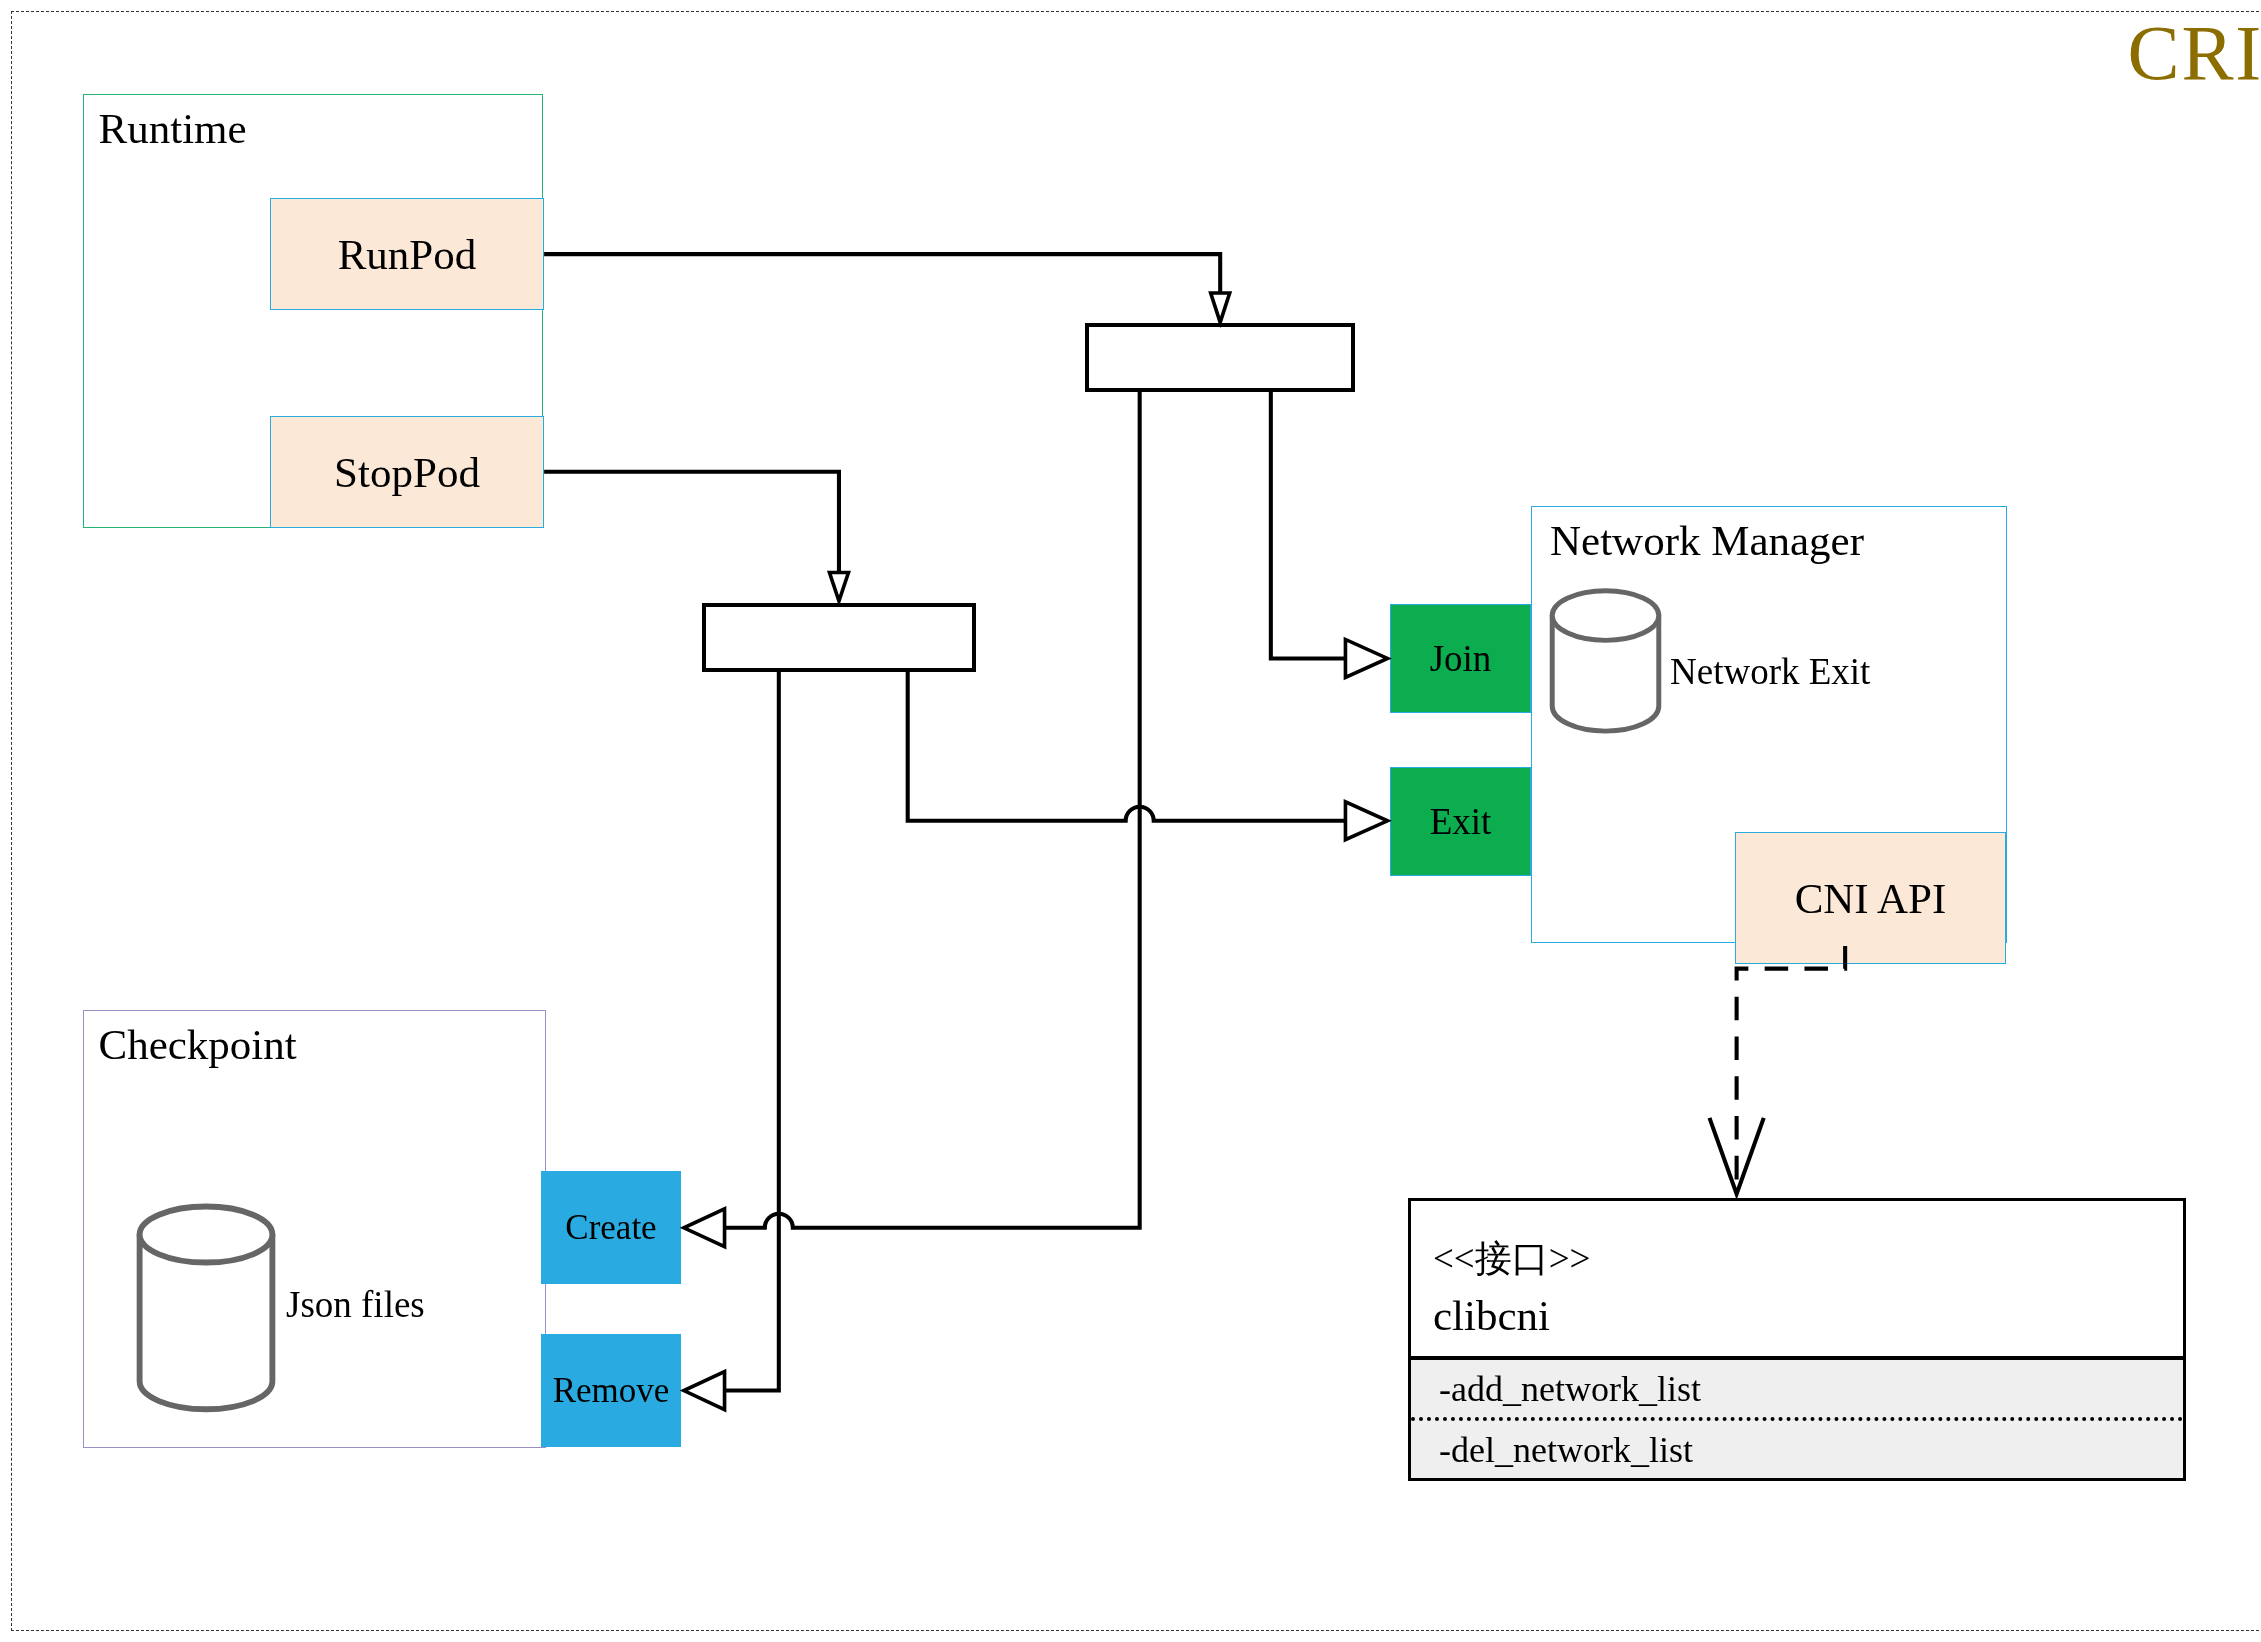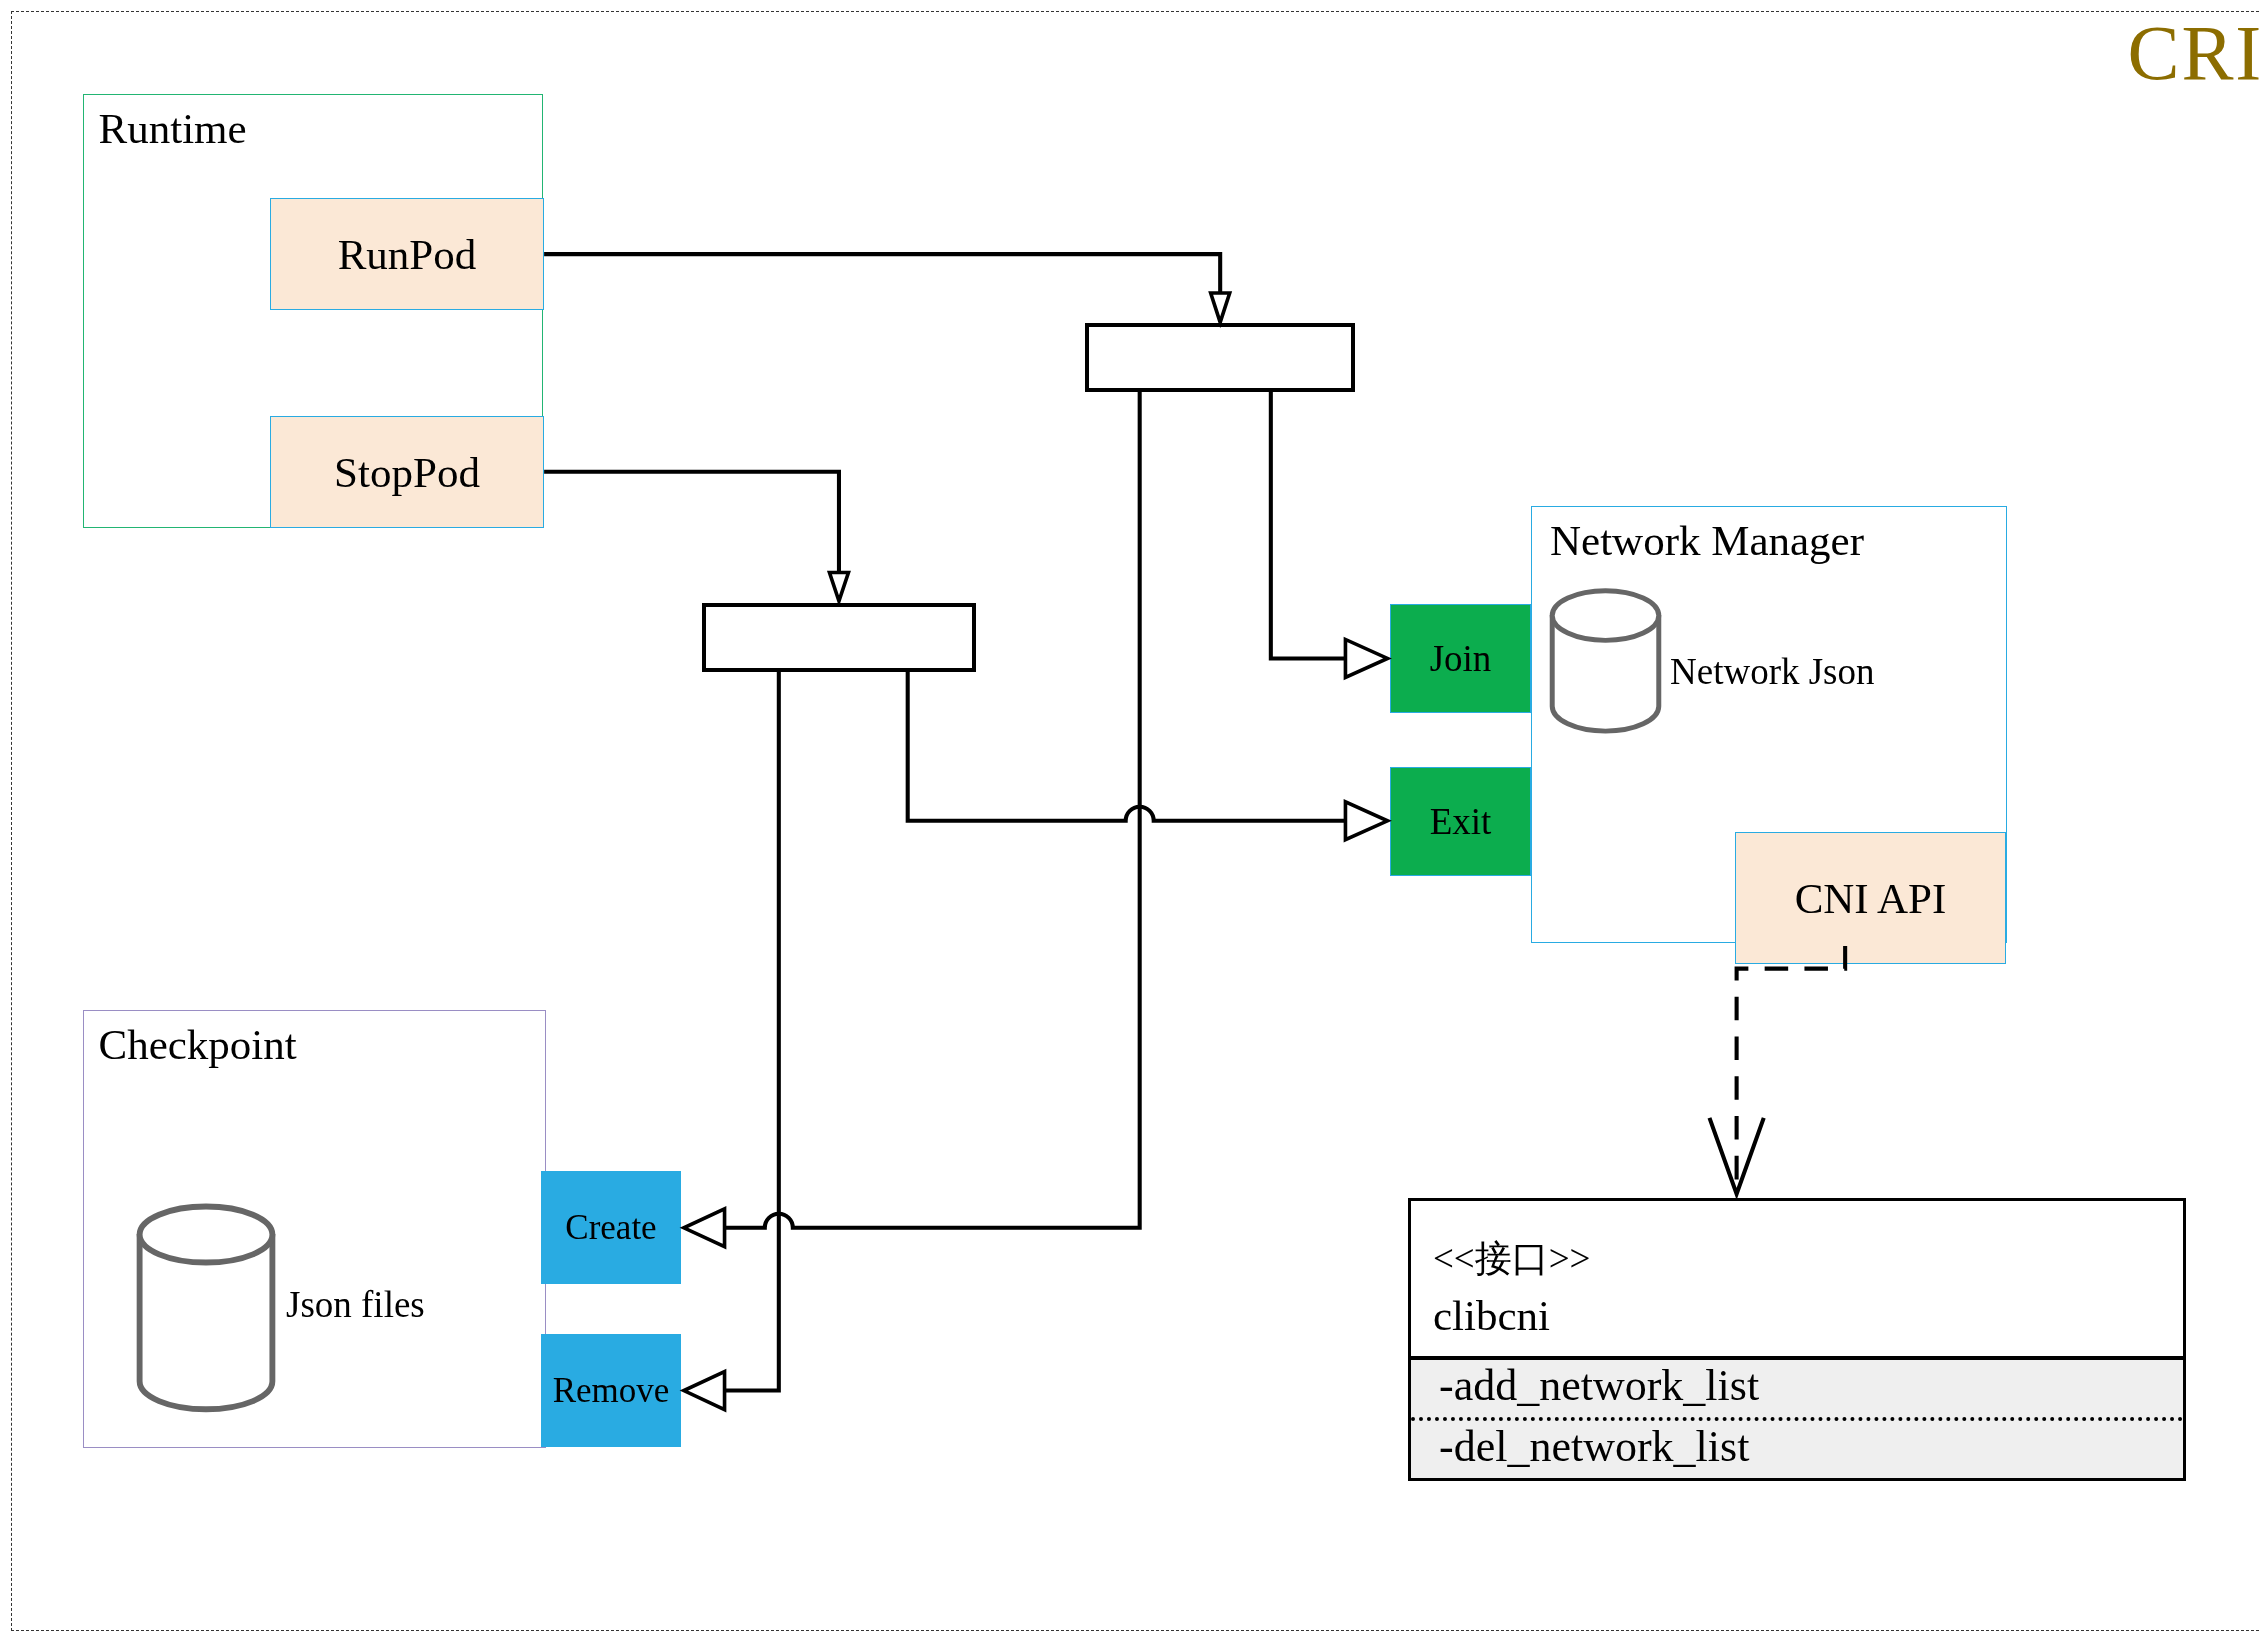--- a/index.html
+++ b/index.html
@@ -55,22 +55,22 @@
 
   .ifacebox{
     position:absolute;left:1408px;top:1198px;width:778px;height:283px;
     border:3.6px solid #000;background:#fff;box-sizing:border-box;
     display:flex;flex-direction:column;
   }
   .iface-head{height:155px;border-bottom:4.1px solid #000;position:relative;background:#fff;}
   .iface-stereotype{position:absolute;left:22px;top:33px;font-size:37px;}
   .iface-name{position:absolute;left:22px;top:90px;font-size:43px;}
   .iface-row{
-    background:#EFEFEF;display:flex;align-items:flex-start;
-    padding-left:28px;font-size:44px;box-sizing:border-box;
+    background:#EFEFEF;display:flex;align-items:center;
+    padding-left:28px;font-size:36px;box-sizing:border-box;
   }
   .iface-row-1{height:61px;border-bottom:4.1px dotted #000;}
   .iface-row-2{flex:1;}
 
   svg.connectors{position:absolute;left:0;top:0;pointer-events:none;}
 </style>
 </head>
 <body>
 
 <div id="stage">
@@ -99,21 +99,21 @@
     <span>Join</span>
   </div>
   <div class="node green exit">
     <span>Exit</span>
   </div>
 
   <svg class="cyl nm-cyl" width="113" height="149" viewBox="0 0 250 330">
     <path d="M 7 60 V 262 A 118 55 0 0 0 243 262 V 60" fill="#ffffff" stroke="#666666" stroke-width="11"></path>
     <ellipse cx="125" cy="61" rx="118" ry="55" fill="#ffffff" stroke="#666666" stroke-width="11"></ellipse>
   </svg>
-  <div class="cyl-label nm-cyl-label">Network Json</div>
+  <div class="cyl-label nm-cyl-label">Network Exit</div>
 
   <div class="node peach cniapi">
     <span>CNI API</span>
   </div>
 
   <div class="group checkpoint">
     <div class="group-title title-inset">Checkpoint</div>
   </div>
 
   <svg class="cyl cp-cyl" width="140" height="213" viewBox="0 0 310 470">

